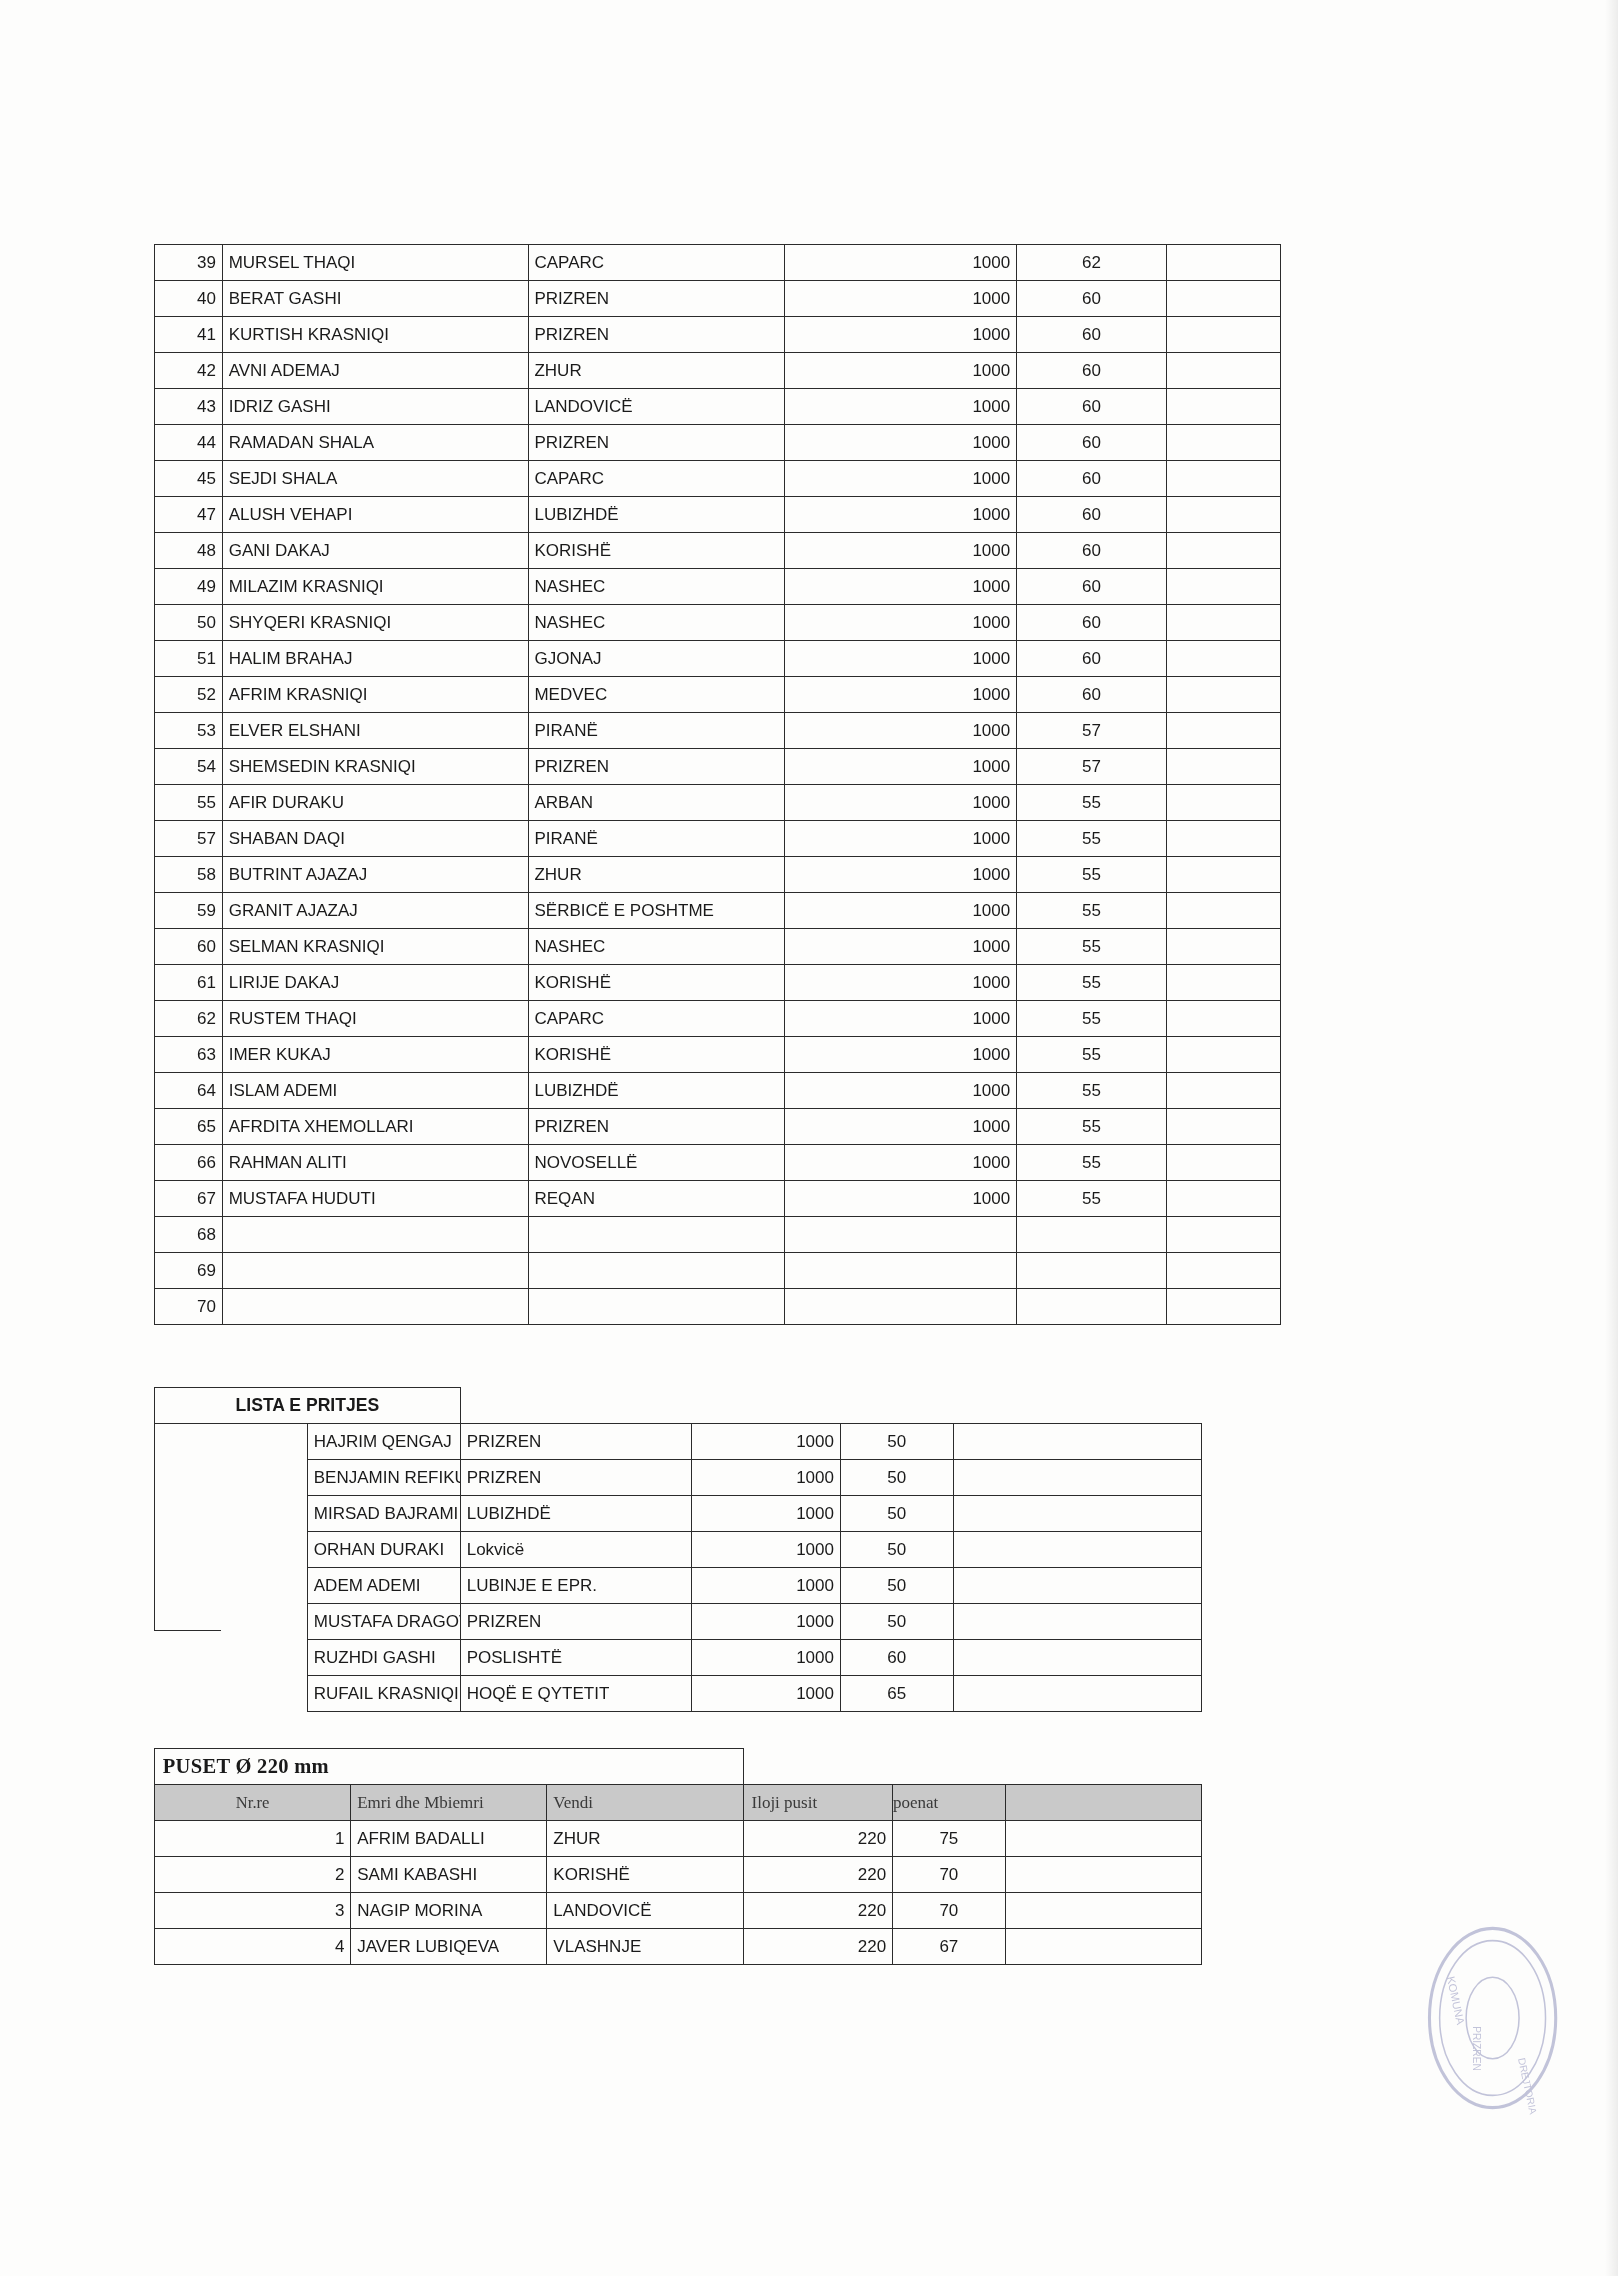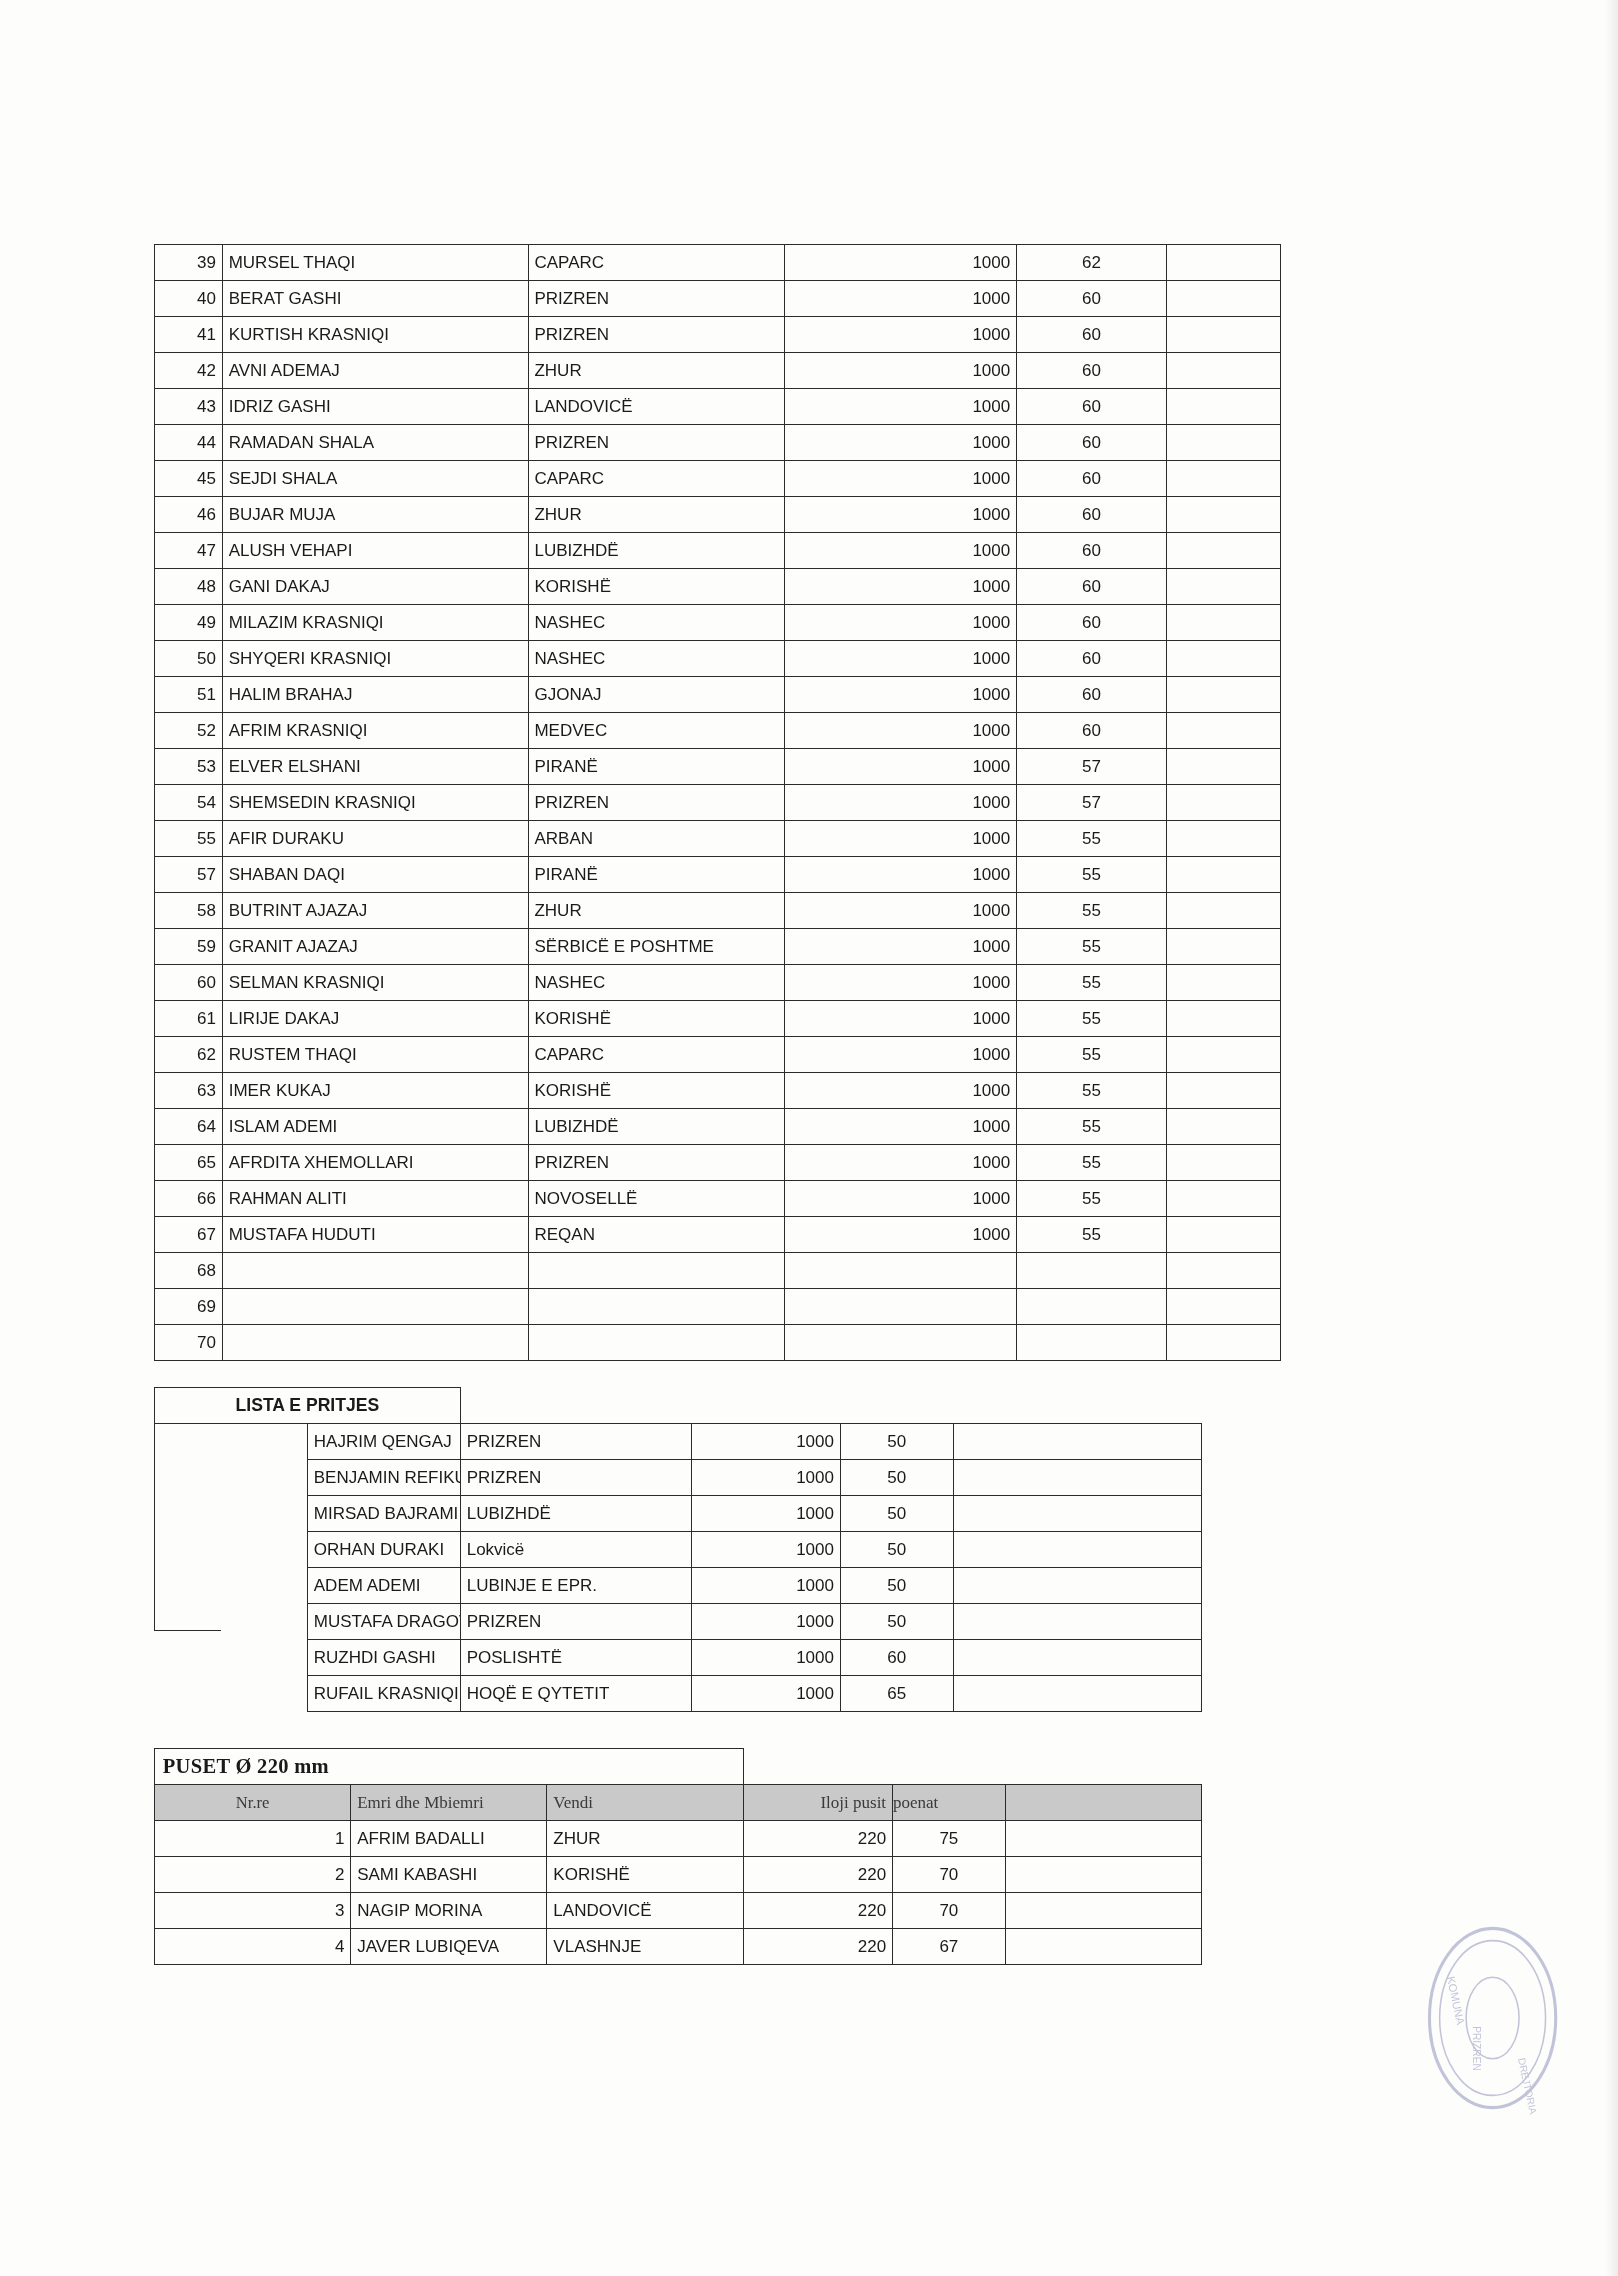--- a/index.html
+++ b/index.html
@@ -89,21 +89,21 @@
     font-size: 20.5px;
     letter-spacing: 0.3px;
   }
   .hdr td {
     background: #c9c9c9;
     font-family: "Liberation Serif", serif;
     font-size: 17px;
     color: #3a3a3a;
   }
   .hdr .c-nr { text-align: center; font-size: 16.6px; }
-  .hdr .c-type { text-align: right; padding-left: 7.8px;}
+  .hdr .c-type { text-align: left; padding-left: 7.8px;}
   .hdr .c-pts { text-align: left; padding-left: 0;}
 
   
   .stamp {
     position: absolute;
     right: 29px;
     bottom: 146px;
     width: 205px;
     height: 224px;
     opacity: 0.30;
@@ -169,28 +169,20 @@
             <td class="c-name">RAMADAN SHALA</td>
             <td class="c-place">PRIZREN</td>
             <td class="c-type">1000</td>
             <td class="c-pts">60</td>
             <td class="c-last"></td>
           </tr>
           <tr>
             <td class="c-nr">45</td>
             <td class="c-name">SEJDI SHALA</td>
             <td class="c-place">CAPARC</td>
-            <td class="c-type">1000</td>
-            <td class="c-pts">60</td>
-            <td class="c-last"></td>
-          </tr>
-          <tr>
-            <td class="c-nr">46</td>
-            <td class="c-name">BUJAR MUJA</td>
-            <td class="c-place">ZHUR</td>
             <td class="c-type">1000</td>
             <td class="c-pts">60</td>
             <td class="c-last"></td>
           </tr>
           <tr>
             <td class="c-nr">47</td>
             <td class="c-name">ALUSH VEHAPI</td>
             <td class="c-place">LUBIZHDË</td>
             <td class="c-type">1000</td>
             <td class="c-pts">60</td>

